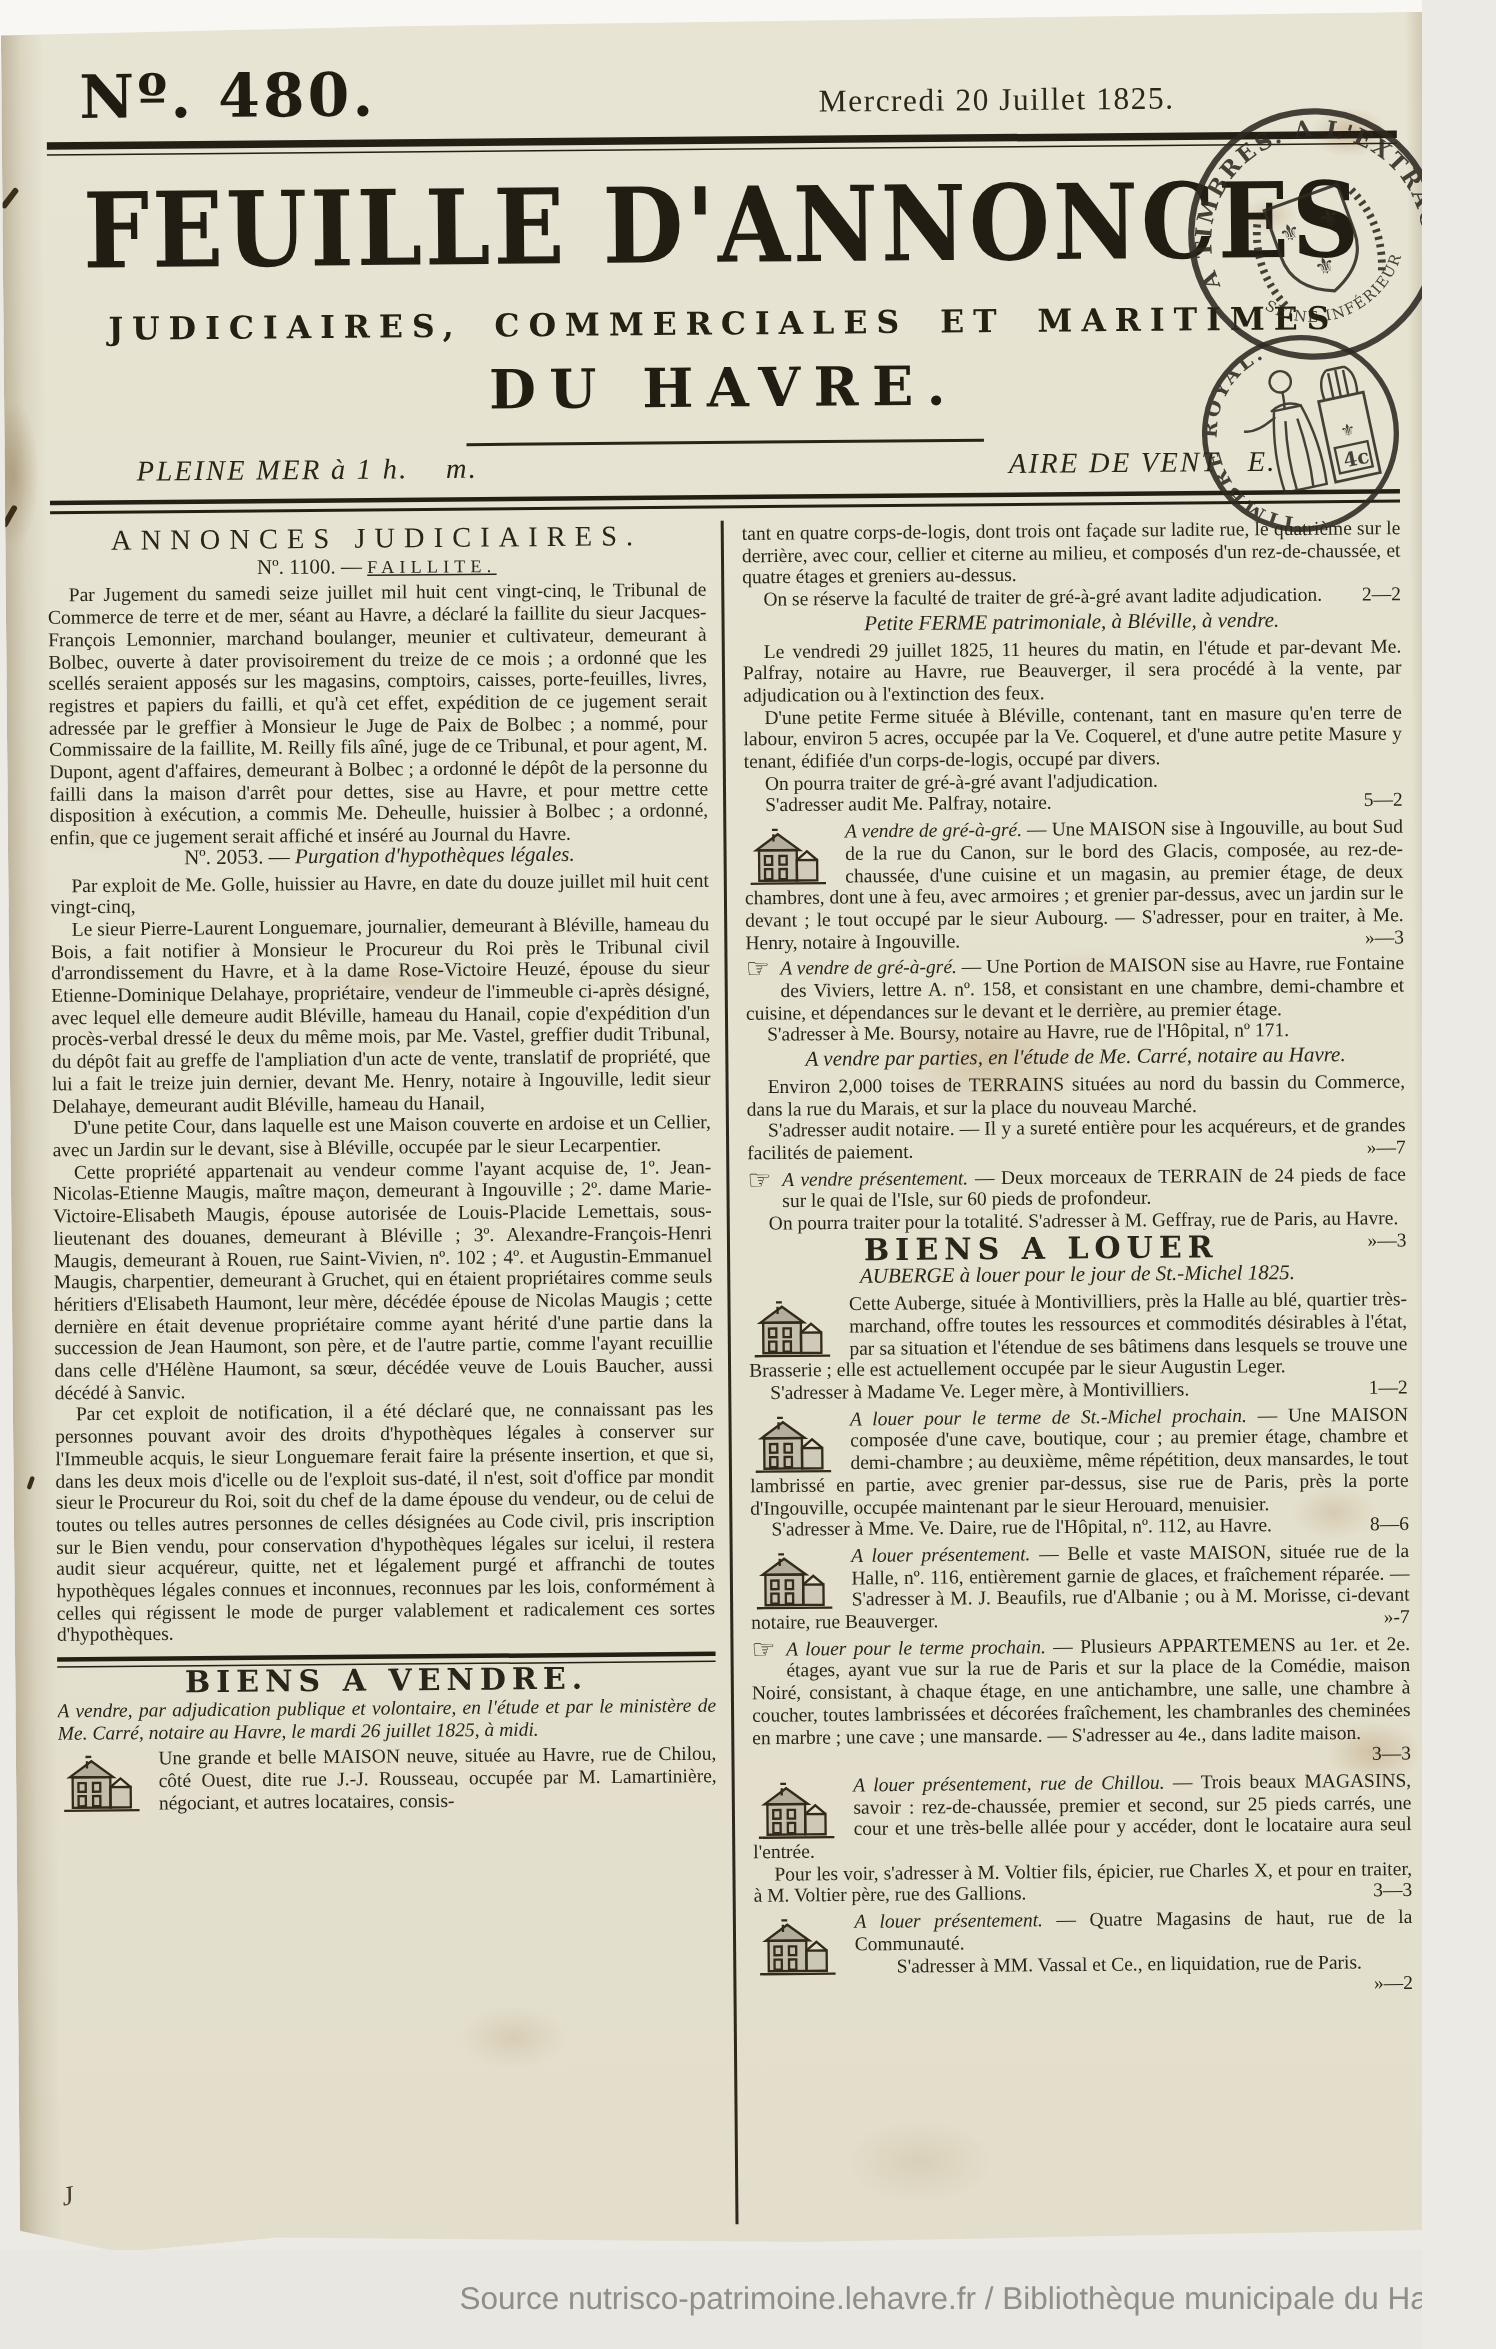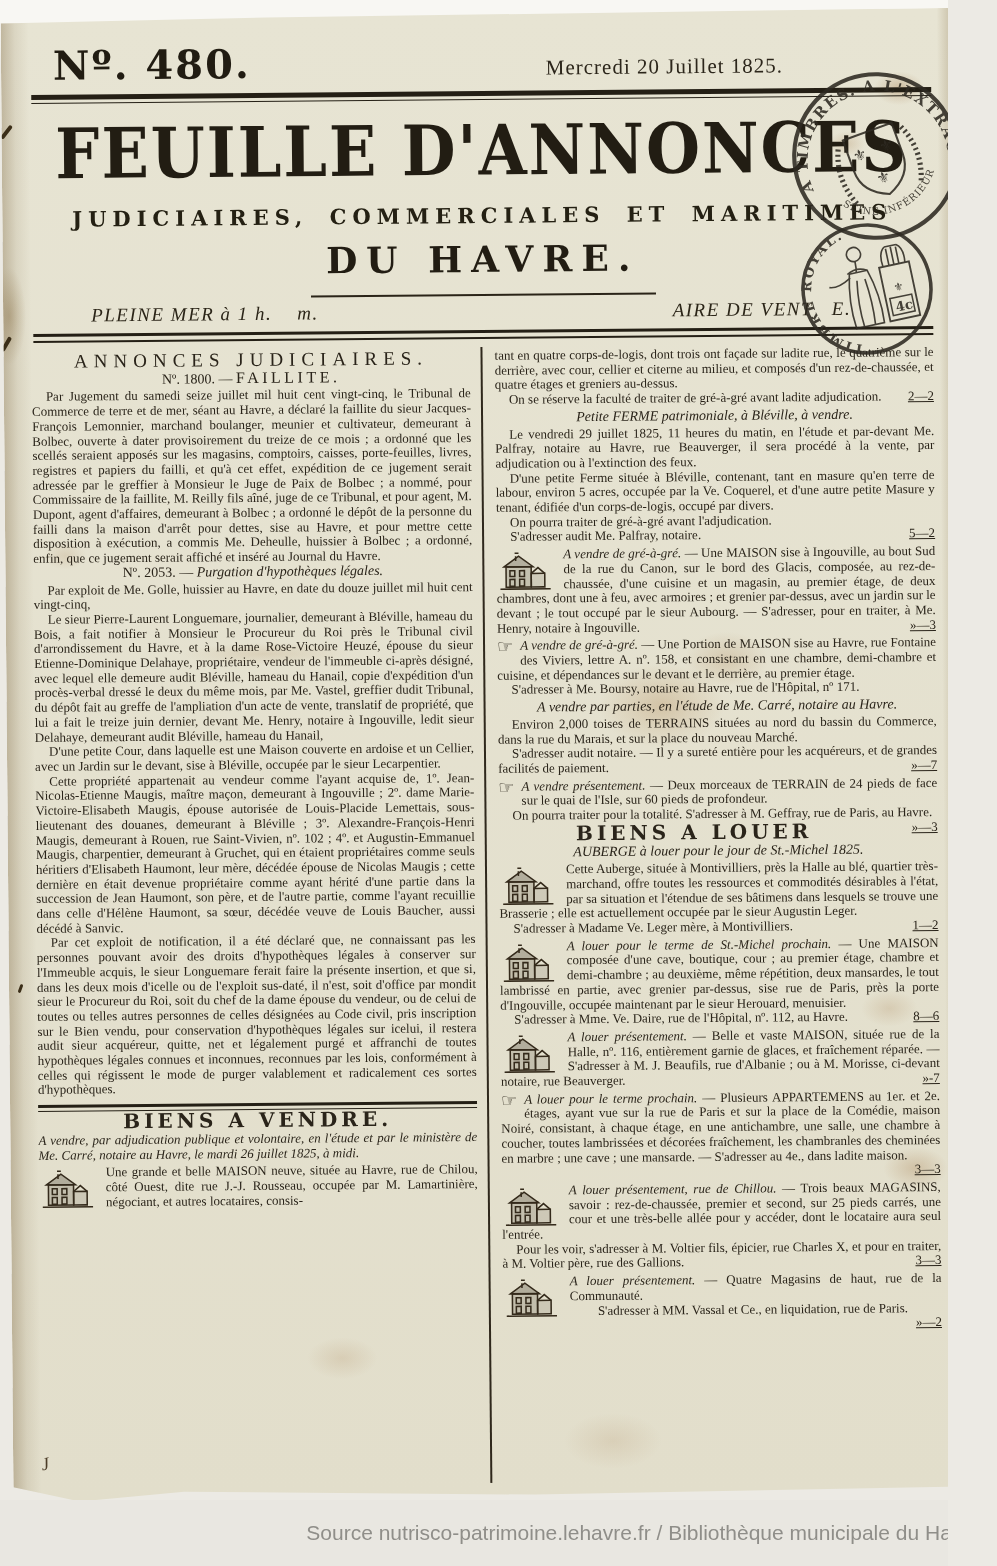--- a/index.html
+++ b/index.html
@@ -57,29 +57,29 @@
   
   .columns{display:flex;margin-top:8px;height:1136px;overflow:hidden;}
   .col{width:50%;font-size:13px;line-height:14.7px;text-align:justify;color:#2a241a;}
   .col-left{padding:2px 10px 0 0;}
   .col-right{border-left:2px solid #2f281c;padding:2px 2px 0 12px;}
   p{margin:0;text-indent:14px;}
   p.noind{text-indent:0;}
   .h-annonces{text-align:center;font-size:19px;letter-spacing:6px;margin:2px 0 3px;
     font-weight:normal;text-indent:0;}
   .case-line{text-align:center;font-size:14px;margin:0 0 2px;text-indent:0;}
-  .case-caps{text-transform:uppercase;letter-spacing:3.5px;font-size:16px;}
+  .case-caps{text-transform:uppercase;letter-spacing:3.5px;font-size:12px;text-decoration:underline;}
   .case-it{font-style:italic;}
   .ad-h{ text-align:center;font-style:italic;font-size:14px;margin:3px 0 2px;text-indent:0;}
   .section-rule{border-top:3px solid #241f15;border-bottom:1px solid #241f15;height:3px;margin:7px 0 3px;}
   .h-section{text-align:center;font-family:"DejaVu Serif",serif;font-weight:bold;
     font-size:20px;letter-spacing:4px;margin:3px 0 4px;text-indent:0;}
   .intro-it{font-style:italic;text-indent:0;margin-top:2px;}
   .lead{font-style:italic;}
-  .ref{float:right;margin-left:8px;text-decoration:underline;}
+  .ref{float:right;margin-left:8px;}
   .ad{margin-top:3px;}
   .ad::after{content:"";display:block;clear:both;}
   .house{float:left;width:58px;height:42px;margin:2px 9px 0 0;}
   .manicule{float:left;font-family:"DejaVu Sans",sans-serif;font-size:18px;
     line-height:15px;margin:0 7px 0 0;font-style:normal;}
   
   .stamp{position:absolute;opacity:.88;}
   .stamp1{left:788px;top:68px;width:176px;height:176px;}
   .stamp2{left:796px;top:218px;width:142px;height:142px;}
   
@@ -114,21 +114,21 @@
       <div class="conditions">
         <span>PLEINE MER à 1 h.&nbsp;&nbsp;&nbsp;&nbsp;m.</span>
         <span>AIRE DE VENT&nbsp;&nbsp;&nbsp;E.</span>
       </div>
       <div class="double-rule"></div>
 
       <div class="columns">
 
         <div class="col col-left">
           <p class="h-annonces">ANNONCES JUDICIAIRES.</p>
-          <p class="case-line"><span>Nº. 1800. — </span><span class="case-caps">Faillite.</span></p>
+          <p class="case-line"><span>Nº. 1100. — </span><span class="case-caps">Faillite.</span></p>
           <p>Par Jugement du samedi seize juillet mil huit cent vingt-cinq, le Tribunal de Commerce de terre et de mer, séant au Havre, a déclaré la faillite du sieur Jacques-François Lemonnier, marchand boulanger, meunier et cultivateur, demeurant à Bolbec, ouverte à dater provisoirement du treize de ce mois ; a ordonné que les scellés seraient apposés sur les magasins, comptoirs, caisses, porte-feuilles, livres, registres et papiers du failli, et qu'à cet effet, expédition de ce jugement serait adressée par le greffier à Monsieur le Juge de Paix de Bolbec ; a nommé, pour Commissaire de la faillite, M. Reilly fils aîné, juge de ce Tribunal, et pour agent, M. Dupont, agent d'affaires, demeurant à Bolbec ; a ordonné le dépôt de la personne du failli dans la maison d'arrêt pour dettes, sise au Havre, et pour mettre cette disposition à exécution, a commis Me. Deheulle, huissier à Bolbec ; a ordonné, enfin, que ce jugement serait affiché et inséré au Journal du Havre.</p>
           <p class="case-line"><span>Nº. 2053. — </span><span class="case-it">Purgation d'hypothèques légales.</span></p>
           <p>Par exploit de Me. Golle, huissier au Havre, en date du douze juillet mil huit cent vingt-cinq,</p>
           <p>Le sieur Pierre-Laurent Longuemare, journalier, demeurant à Bléville, hameau du Bois, a fait notifier à Monsieur le Procureur du Roi près le Tribunal civil d'arrondissement du Havre, et à la dame Rose-Victoire Heuzé, épouse du sieur Etienne-Dominique Delahaye, propriétaire, vendeur de l'immeuble ci-après désigné, avec lequel elle demeure audit Bléville, hameau du Hanail, copie d'expédition d'un procès-verbal dressé le deux du même mois, par Me. Vastel, greffier dudit Tribunal, du dépôt fait au greffe de l'ampliation d'un acte de vente, translatif de propriété, que lui a fait le treize juin dernier, devant Me. Henry, notaire à Ingouville, ledit sieur Delahaye, demeurant audit Bléville, hameau du Hanail,</p>
           <p>D'une petite Cour, dans laquelle est une Maison couverte en ardoise et un Cellier, avec un Jardin sur le devant, sise à Bléville, occupée par le sieur Lecarpentier.</p>
           <p>Cette propriété appartenait au vendeur comme l'ayant acquise de, 1º. Jean-Nicolas-Etienne Maugis, maître maçon, demeurant à Ingouville ; 2º. dame Marie-Victoire-Elisabeth Maugis, épouse autorisée de Louis-Placide Lemettais, sous-lieutenant des douanes, demeurant à Bléville ; 3º. Alexandre-François-Henri Maugis, demeurant à Rouen, rue Saint-Vivien, nº. 102 ; 4º. et Augustin-Emmanuel Maugis, charpentier, demeurant à Gruchet, qui en étaient propriétaires comme seuls héritiers d'Elisabeth Haumont, leur mère, décédée épouse de Nicolas Maugis ; cette dernière en était devenue propriétaire comme ayant hérité d'une partie dans la succession de Jean Haumont, son père, et de l'autre partie, comme l'ayant recuillie dans celle d'Hélène Haumont, sa sœur, décédée veuve de Louis Baucher, aussi décédé à Sanvic.</p>
           <p>Par cet exploit de notification, il a été déclaré que, ne connaissant pas les personnes pouvant avoir des droits d'hypothèques légales à conserver sur l'Immeuble acquis, le sieur Longuemare ferait faire la présente insertion, et que si, dans les deux mois d'icelle ou de l'exploit sus-daté, il n'est, soit d'office par mondit sieur le Procureur du Roi, soit du chef de la dame épouse du vendeur, ou de celui de toutes ou telles autres personnes de celles désignées au Code civil, pris inscription sur le Bien vendu, pour conservation d'hypothèques légales sur icelui, il restera audit sieur acquéreur, quitte, net et légalement purgé et affranchi de toutes hypothèques légales connues et inconnues, reconnues par les lois, conformément à celles qui régissent le mode de purger valablement et radicalement ces sortes d'hypothèques.</p>
           <div class="section-rule"></div>
           <p class="h-section">BIENS A VENDRE.</p>
           <p class="intro-it">A vendre, par adjudication publique et volontaire, en l'étude et par le ministère de Me. Carré, notaire au Havre, le mardi 26 juillet 1825, à midi.</p>

